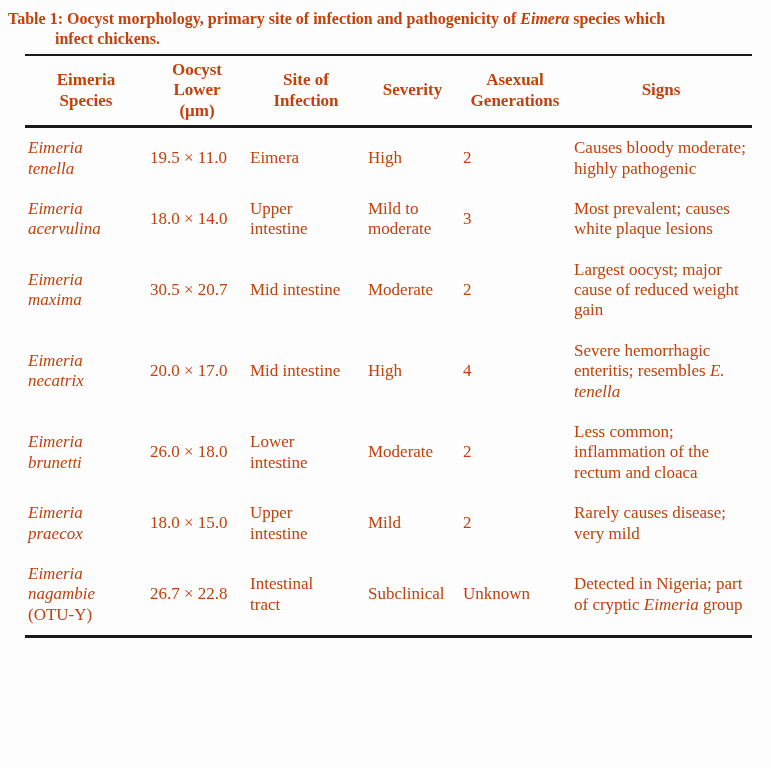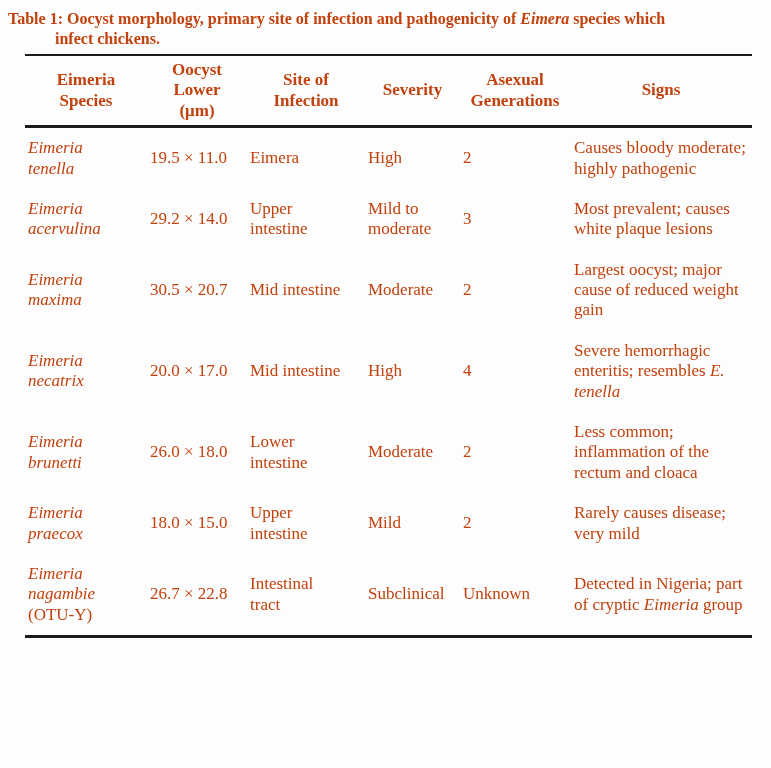--- a/index.html
+++ b/index.html
@@ -90,21 +90,21 @@
 tenella</td>
           <td>19.5 × 11.0</td>
           <td class="pre">Eimera</td>
           <td class="pre">High</td>
           <td>2</td>
           <td class="signs-cell"><span>Causes bloody moderate; highly pathogenic</span></td>
         </tr>
         <tr>
           <td class="species-cell">Eimeria
 acervulina</td>
-          <td>29.2 × 14.0</td>
+          <td>18.0 × 14.0</td>
           <td class="pre">Upper
 intestine</td>
           <td class="pre">Mild to
 moderate</td>
           <td>3</td>
           <td class="signs-cell"><span>Most prevalent; causes white plaque lesions</span></td>
         </tr>
         <tr>
           <td class="species-cell">Eimeria
 maxima</td>

